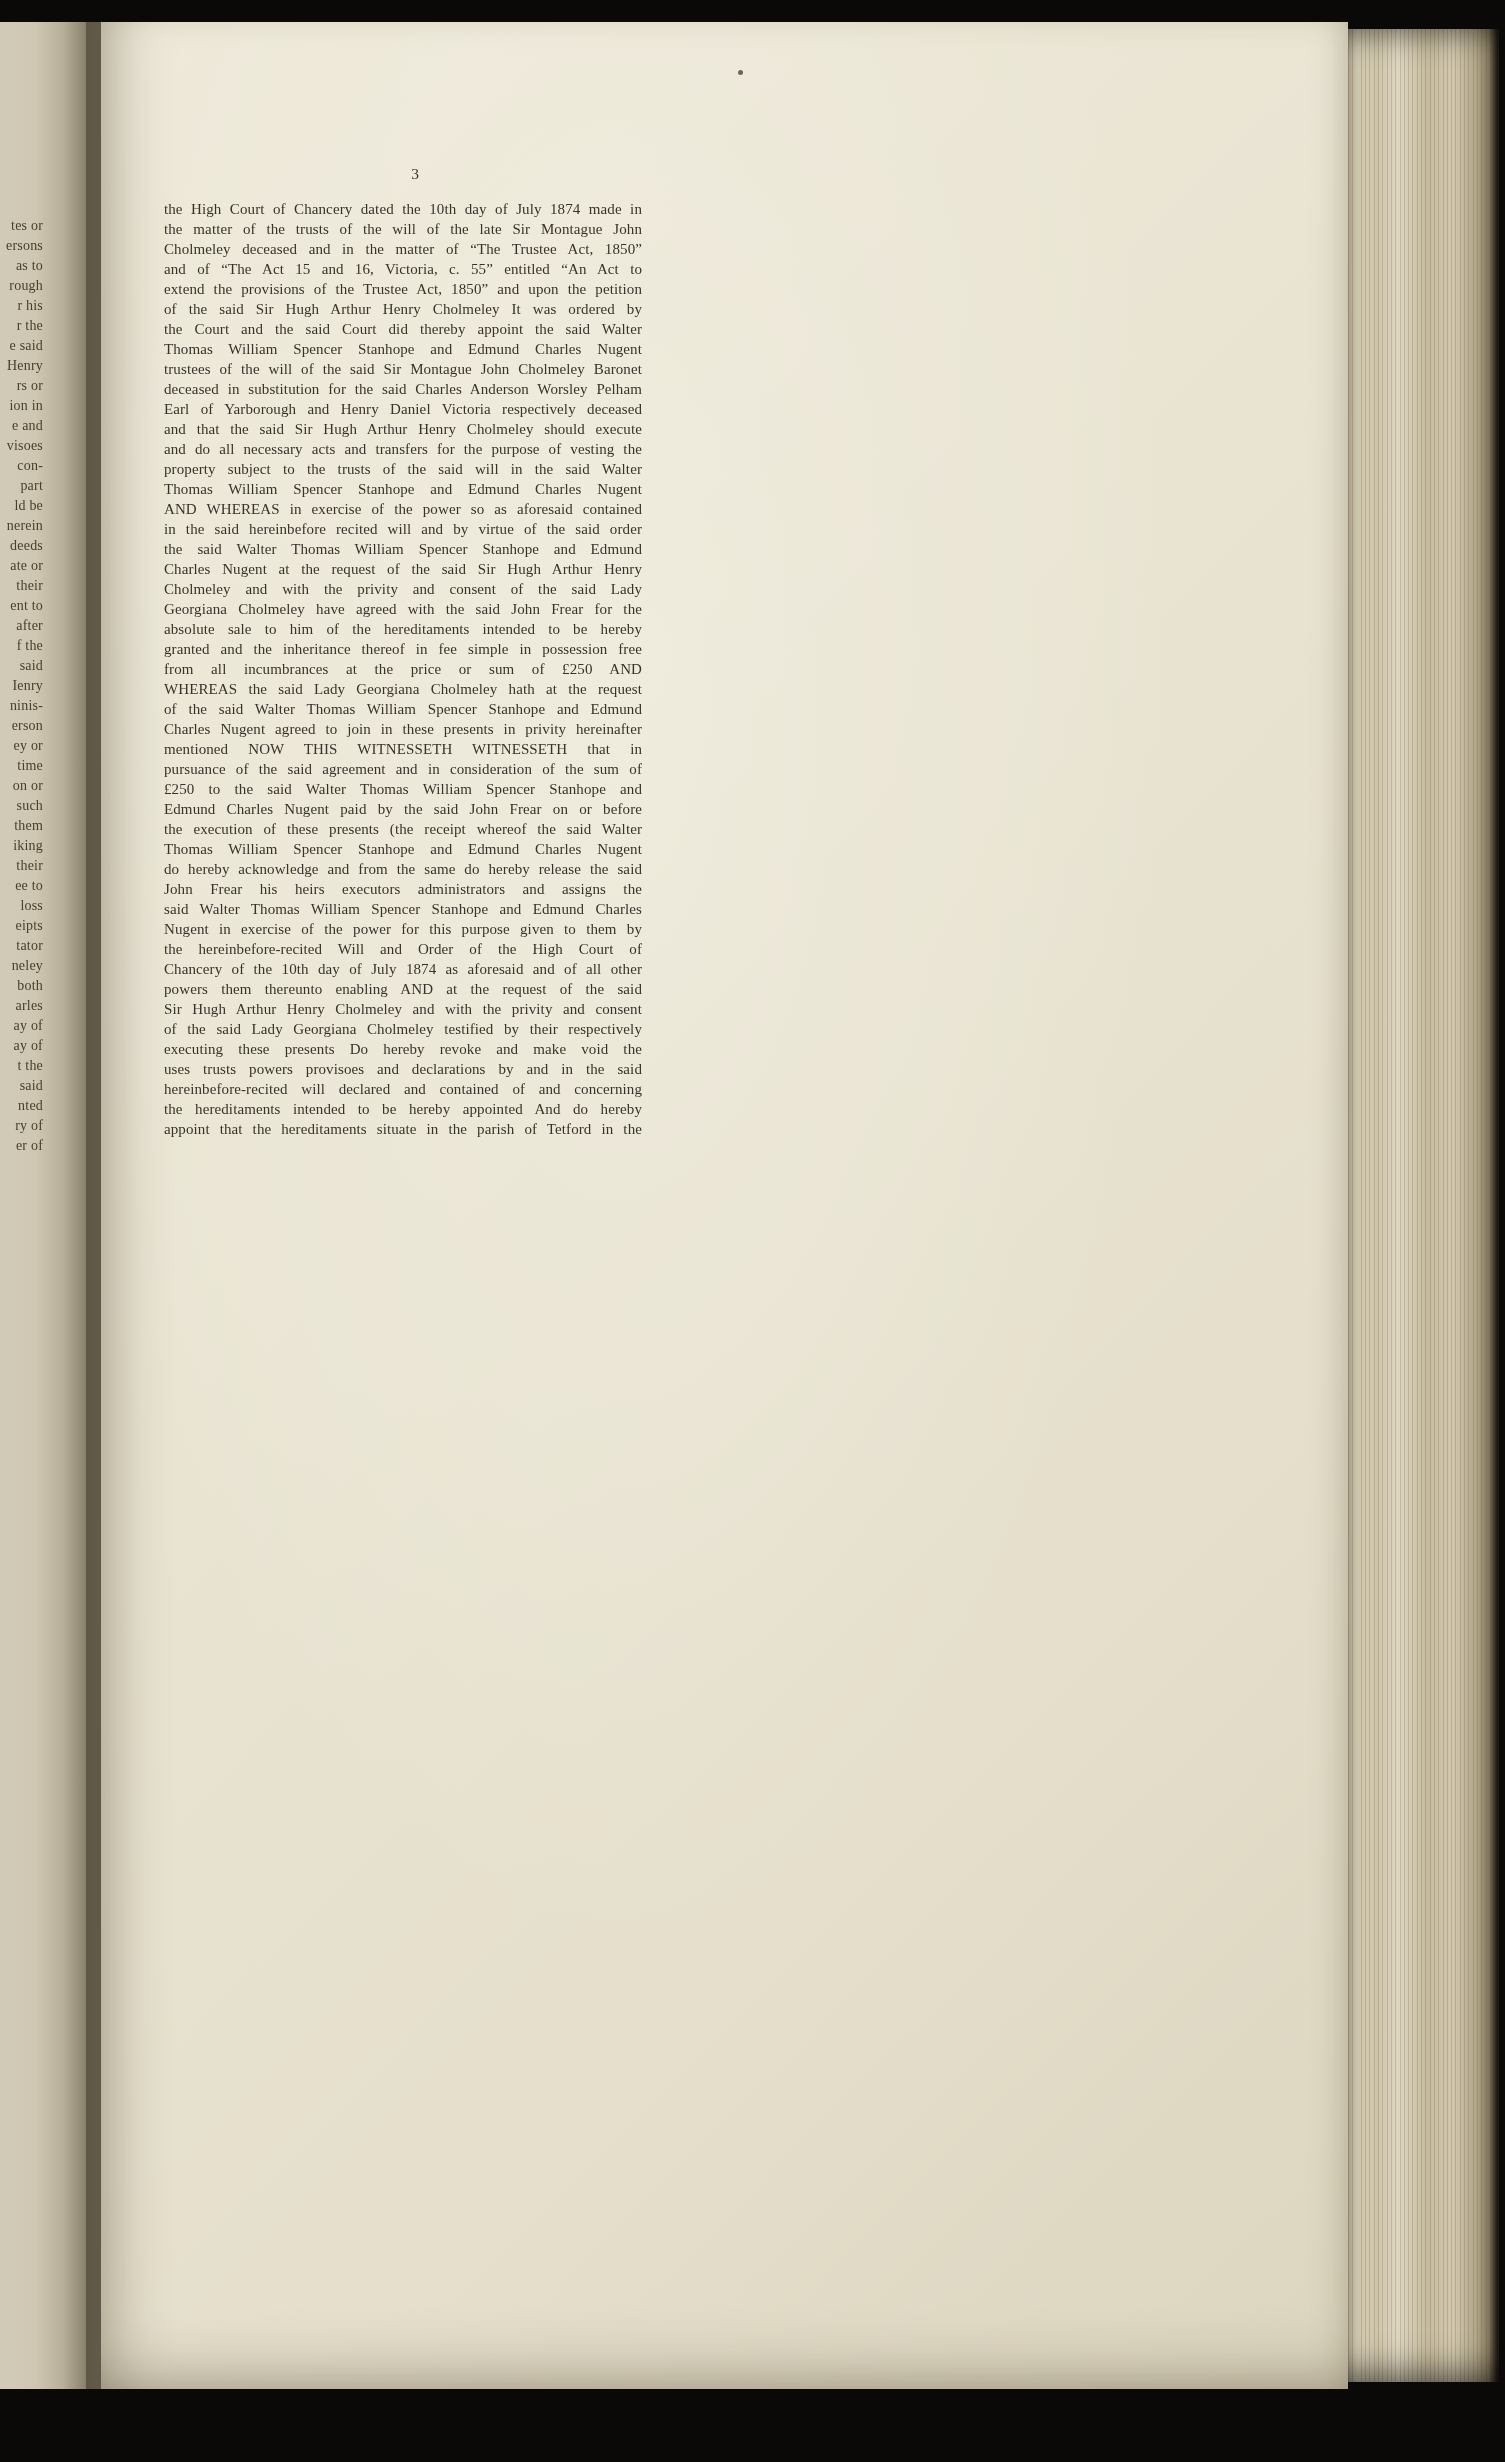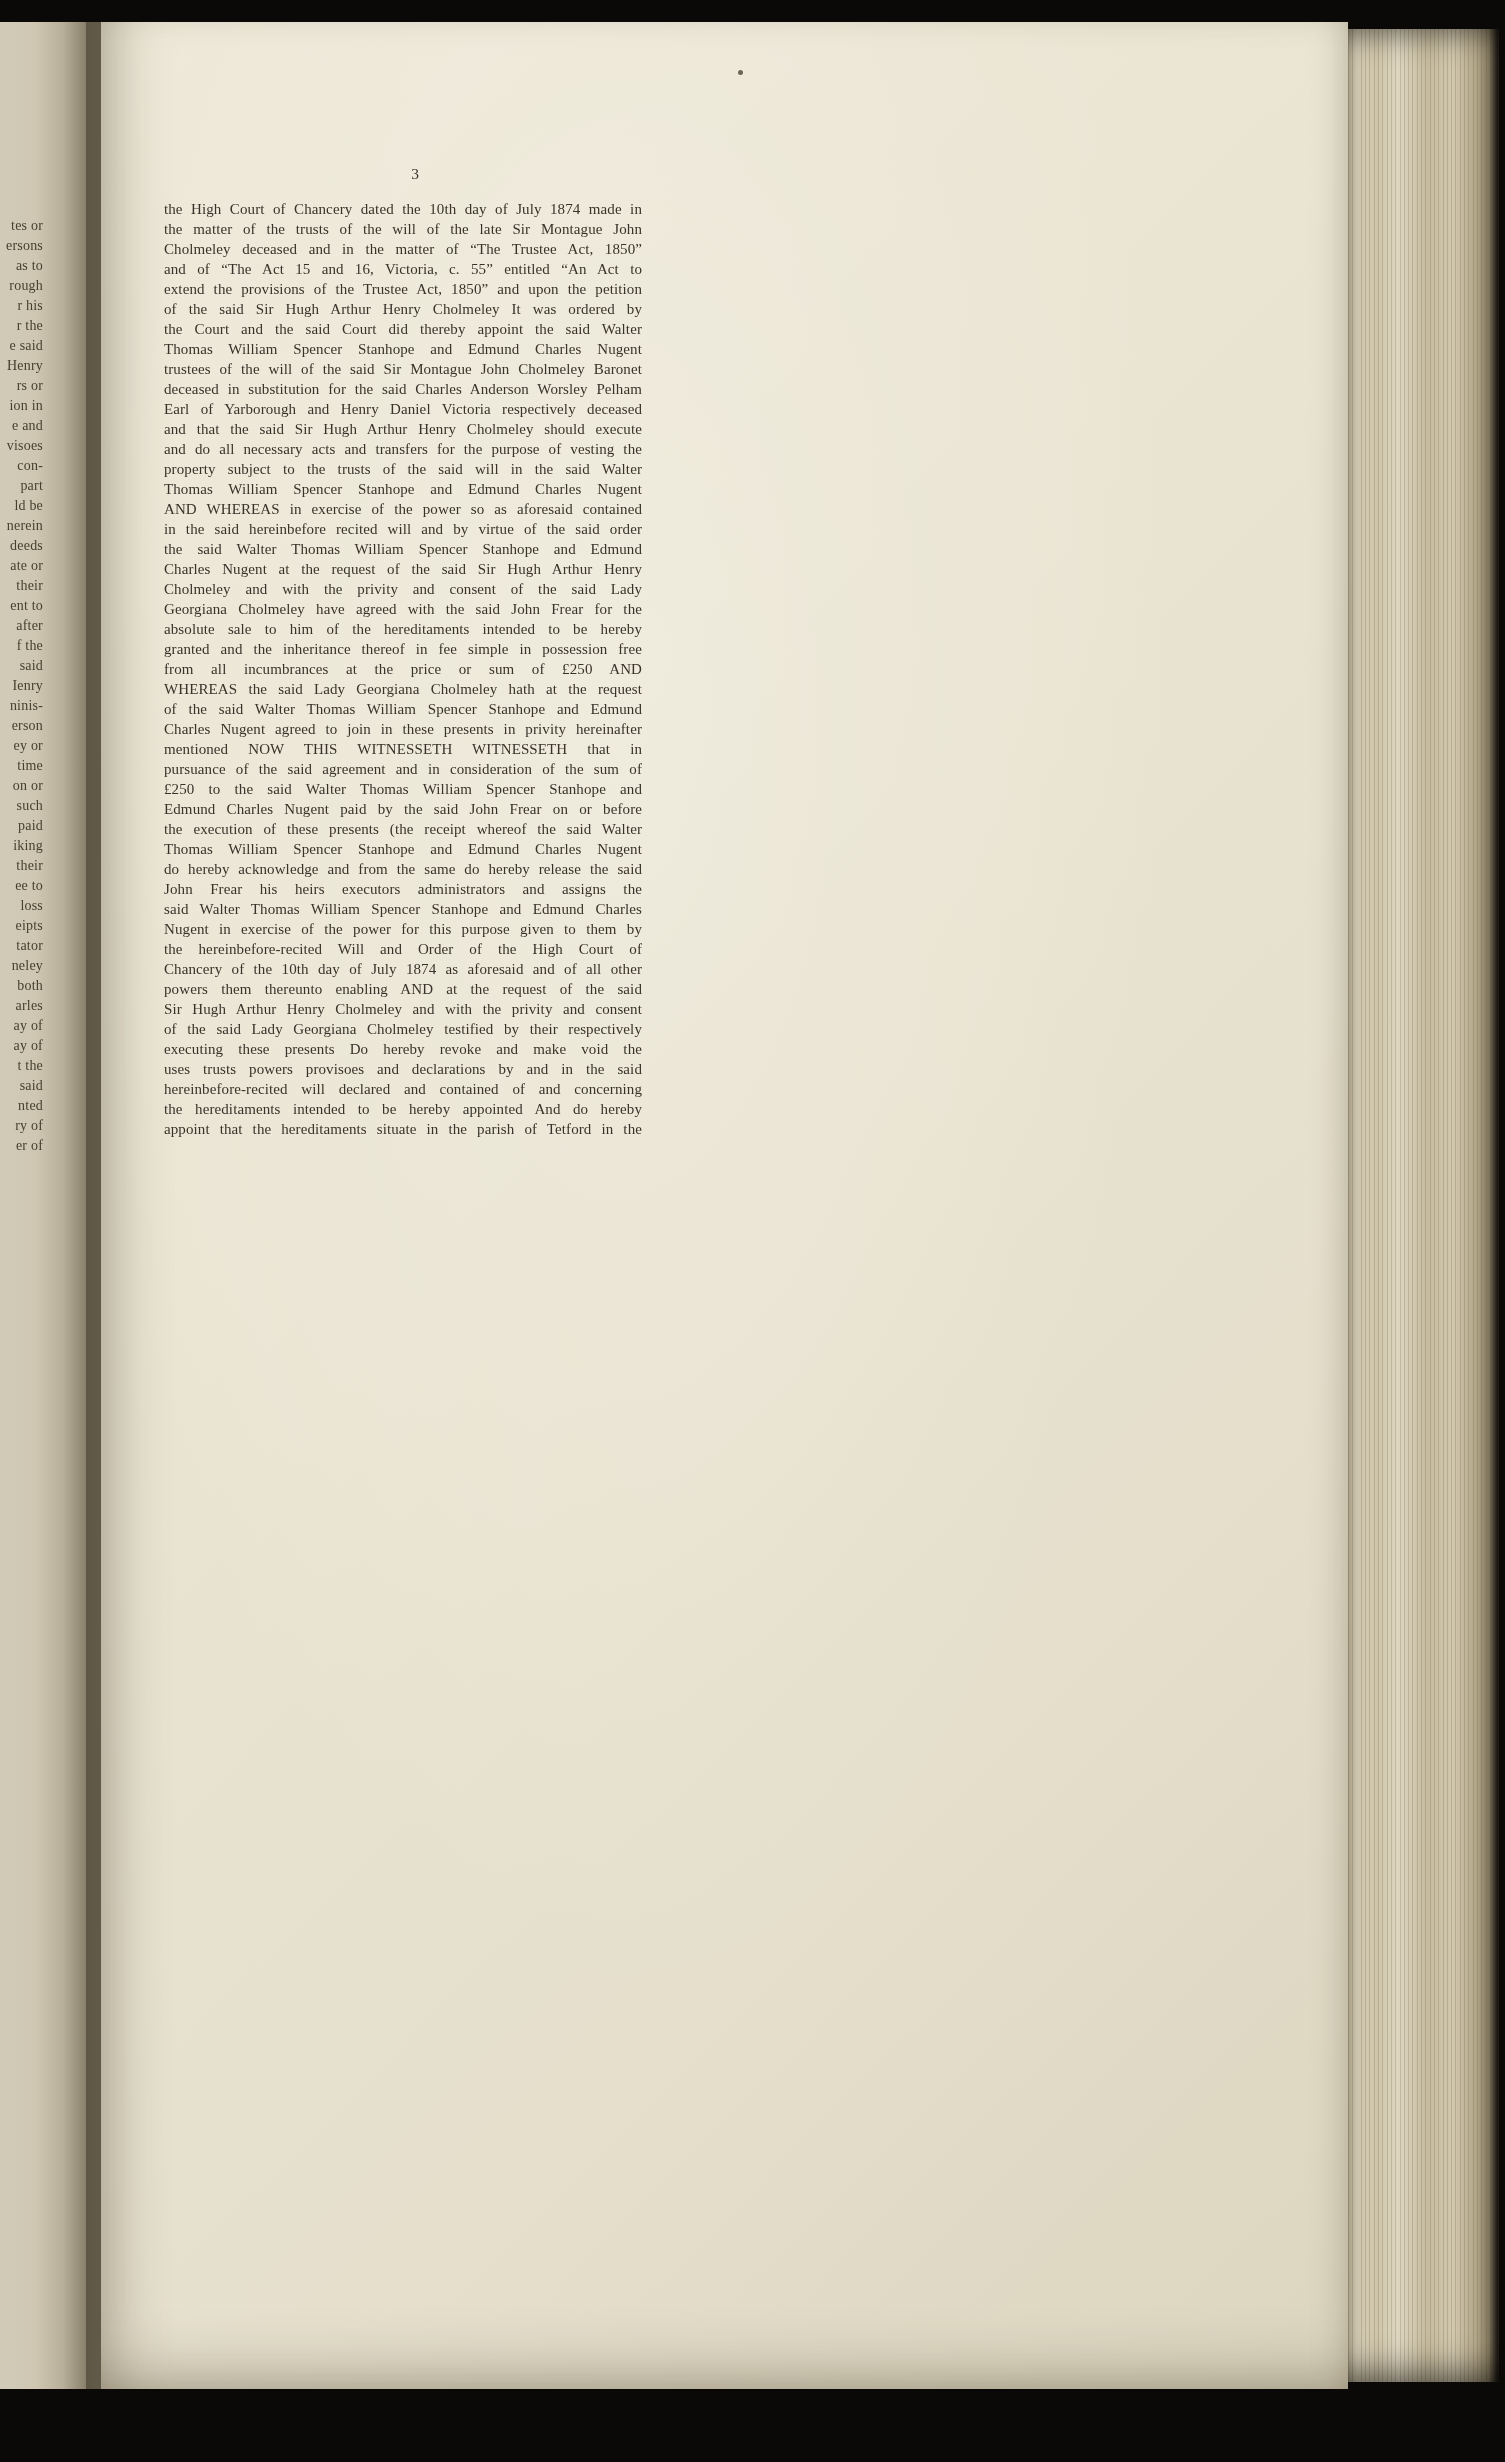--- a/index.html
+++ b/index.html
@@ -141,21 +141,21 @@
         <div class="fragment-line">after</div>
         <div class="fragment-line">f the</div>
         <div class="fragment-line">said</div>
         <div class="fragment-line">Ienry</div>
         <div class="fragment-line">ninis-</div>
         <div class="fragment-line">erson</div>
         <div class="fragment-line">ey or</div>
         <div class="fragment-line">time</div>
         <div class="fragment-line">on or</div>
         <div class="fragment-line">such</div>
-        <div class="fragment-line">paid</div>
+        <div class="fragment-line">them</div>
         <div class="fragment-line">iking</div>
         <div class="fragment-line">their</div>
         <div class="fragment-line">ee to</div>
         <div class="fragment-line">loss</div>
         <div class="fragment-line">eipts</div>
         <div class="fragment-line">tator</div>
         <div class="fragment-line">neley</div>
         <div class="fragment-line">both</div>
         <div class="fragment-line">arles</div>
         <div class="fragment-line">ay of</div>

